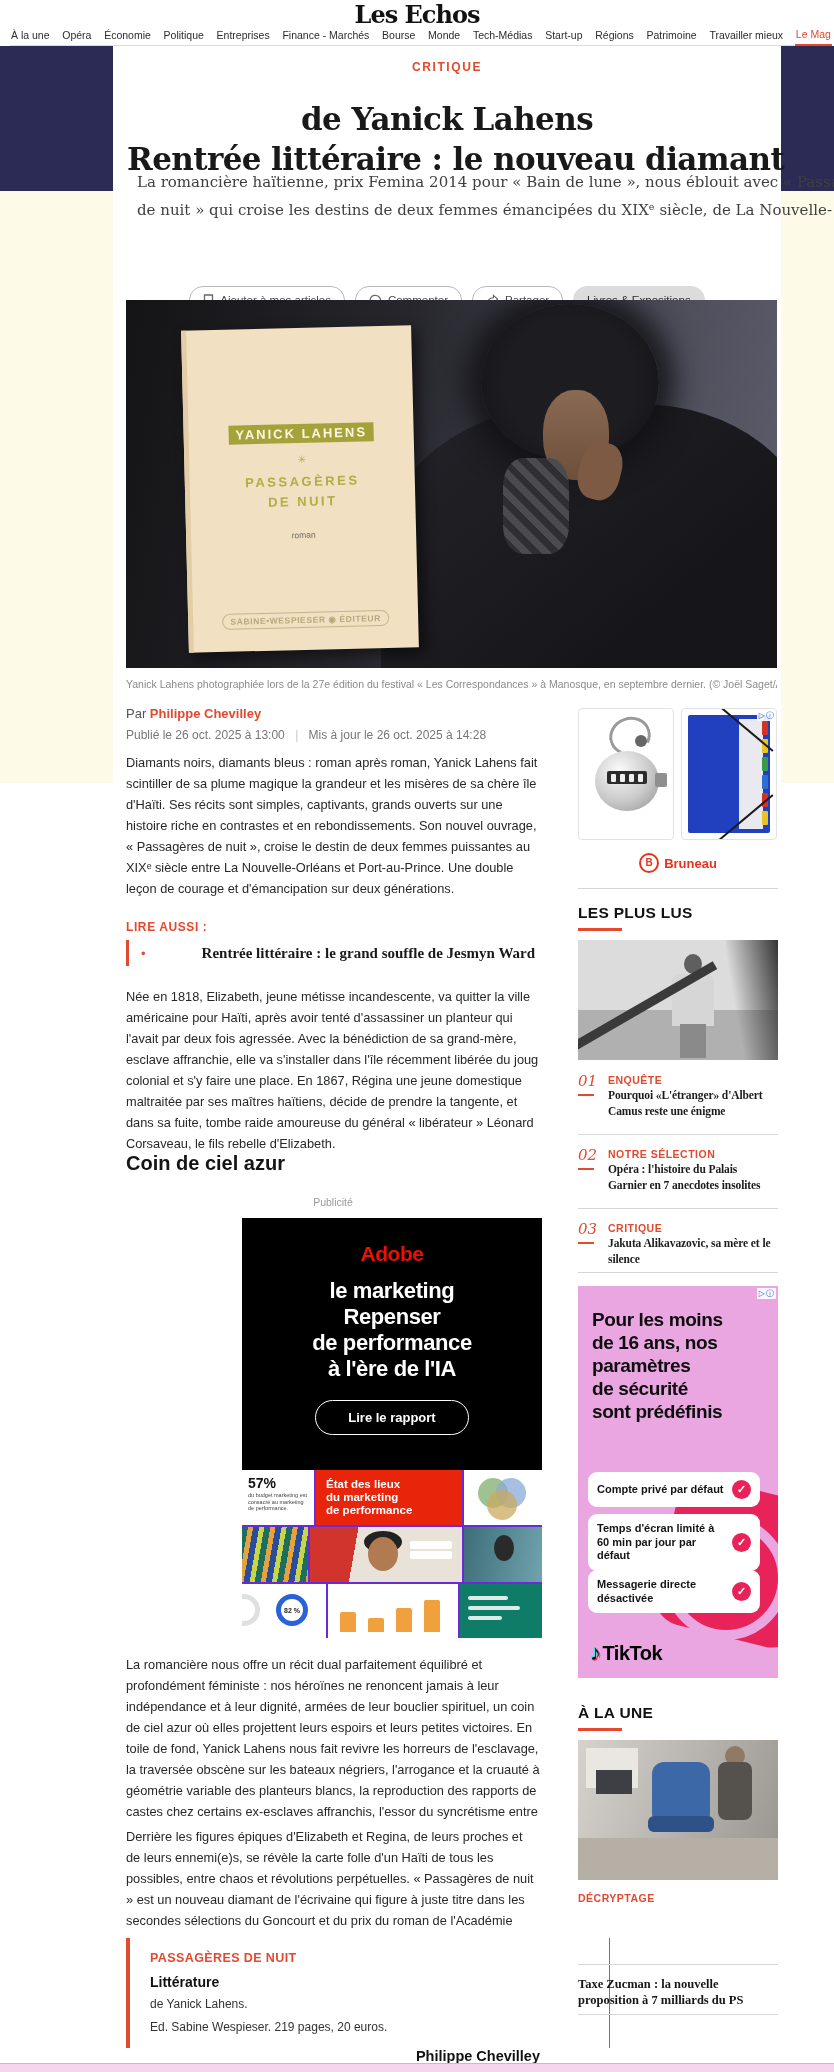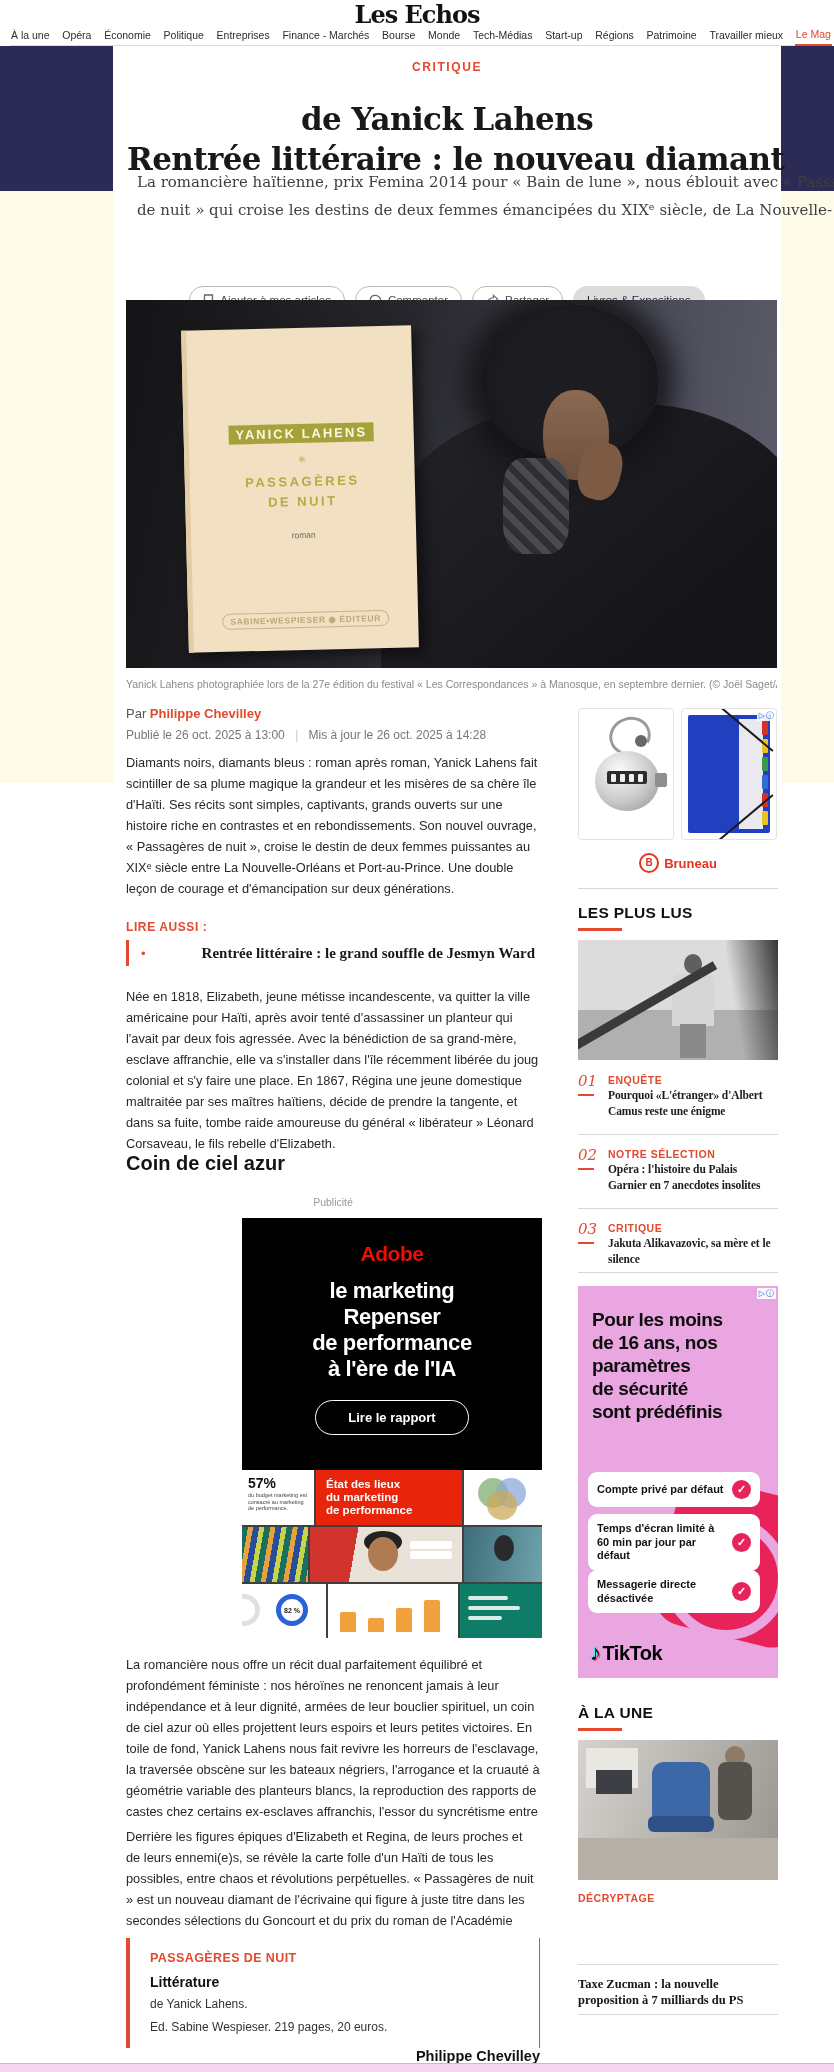--- a/index.html
+++ b/index.html
@@ -95,21 +95,21 @@
             font:400 10.5px "Liberation Sans",sans-serif;color:#9a9a9a;}
 
   
   .adobe{top:1172px;left:129px;width:300px;height:420px;cursor:pointer;}
   .ad-black{position:absolute;top:0;left:0;width:300px;height:252px;background:#000;text-align:center;}
   .ad-logo{padding-top:24px;font:700 21px "Liberation Sans",sans-serif;color:#eb1000;letter-spacing:-.5px;}
   .ad-head{margin-top:12px;color:#fff;}
   .ad-head span{display:block;white-space:nowrap;font:700 22px/26px "Liberation Sans",sans-serif;letter-spacing:-.4px;}
   .ad-cta{margin:18px auto 0;width:152px;height:33px;border:1.5px solid #fff;border-radius:18px;
           color:#fff;font:700 13px "Liberation Sans",sans-serif;display:flex;align-items:center;justify-content:center;}
-  .ad-collage{position:absolute;top:252px;left:0;width:300px;height:168px;background:#404040;overflow:hidden;}
+  .ad-collage{position:absolute;top:252px;left:0;width:300px;height:168px;background:#6d28d9;overflow:hidden;}
   .tile{position:absolute;overflow:hidden;}
   .t57{left:0;top:0;width:72px;height:55px;background:#fff;}
   .t57 .v{font:700 14px "Liberation Sans",sans-serif;color:#111;margin:5px 0 1px 6px;}
   .t57 .c{font:400 5.5px/6.5px "Liberation Sans",sans-serif;color:#444;margin-left:6px;width:60px;}
   .tred{left:74px;top:0;width:146px;height:55px;background:#e8240b;color:#fff;padding-left:10px;box-sizing:border-box;}
   .tred span{display:block;white-space:nowrap;font:700 11.5px/13px "Liberation Sans",sans-serif;}
   .tred span:first-child{margin-top:8px;}
   .tvenn{left:222px;top:0;width:78px;height:55px;background:#fff;}
   .vc{position:absolute;width:30px;height:30px;border-radius:50%;opacity:.75;}
   .tart{left:0;top:57px;width:66px;height:55px;
@@ -125,21 +125,21 @@
         box-sizing:border-box;display:flex;align-items:center;justify-content:center;
         font:700 7px "Liberation Sans",sans-serif;color:#222;}
   .ring.r1{left:-14px;border-color:#e0e0e0;}
   .ring.r2{left:34px;}
   .tbars{left:86px;top:114px;width:130px;height:54px;background:#fff;}
   .bar{position:absolute;bottom:6px;width:16px;background:#f0a03c;border-radius:2px 2px 0 0;}
   .tteal{left:218px;top:114px;width:82px;height:54px;background:#0e7c66;}
   .tline{position:absolute;left:8px;height:4px;background:rgba(255,255,255,.85);border-radius:2px;}
 
   
-  .bookbox{top:1892px;left:13px;width:414px;box-sizing:border-box;border-left:4px solid #e2492f;
+  .bookbox{top:1892px;left:13px;width:484px;box-sizing:border-box;border-left:4px solid #e2492f;
            border-right:1px solid #e2492f;padding:13px 20px 14px;background:#fff;}
   .bb-kicker{font:700 12.5px "Liberation Sans",sans-serif;color:#e2492f;letter-spacing:.4px;}
   .bb-genre{margin-top:9px;font:700 14px "Liberation Sans",sans-serif;color:#111;}
   .bb-author{margin-top:7px;font:400 12px "Liberation Sans",sans-serif;color:#333;}
   .bb-ed{margin-top:9px;font:400 12px "Liberation Sans",sans-serif;color:#333;}
   .signature{top:2002px;left:13px;width:414px;text-align:right;
              font:700 14.5px "Liberation Sans",sans-serif;color:#111;}
 
   
   .sb{left:465px;width:200px;}

